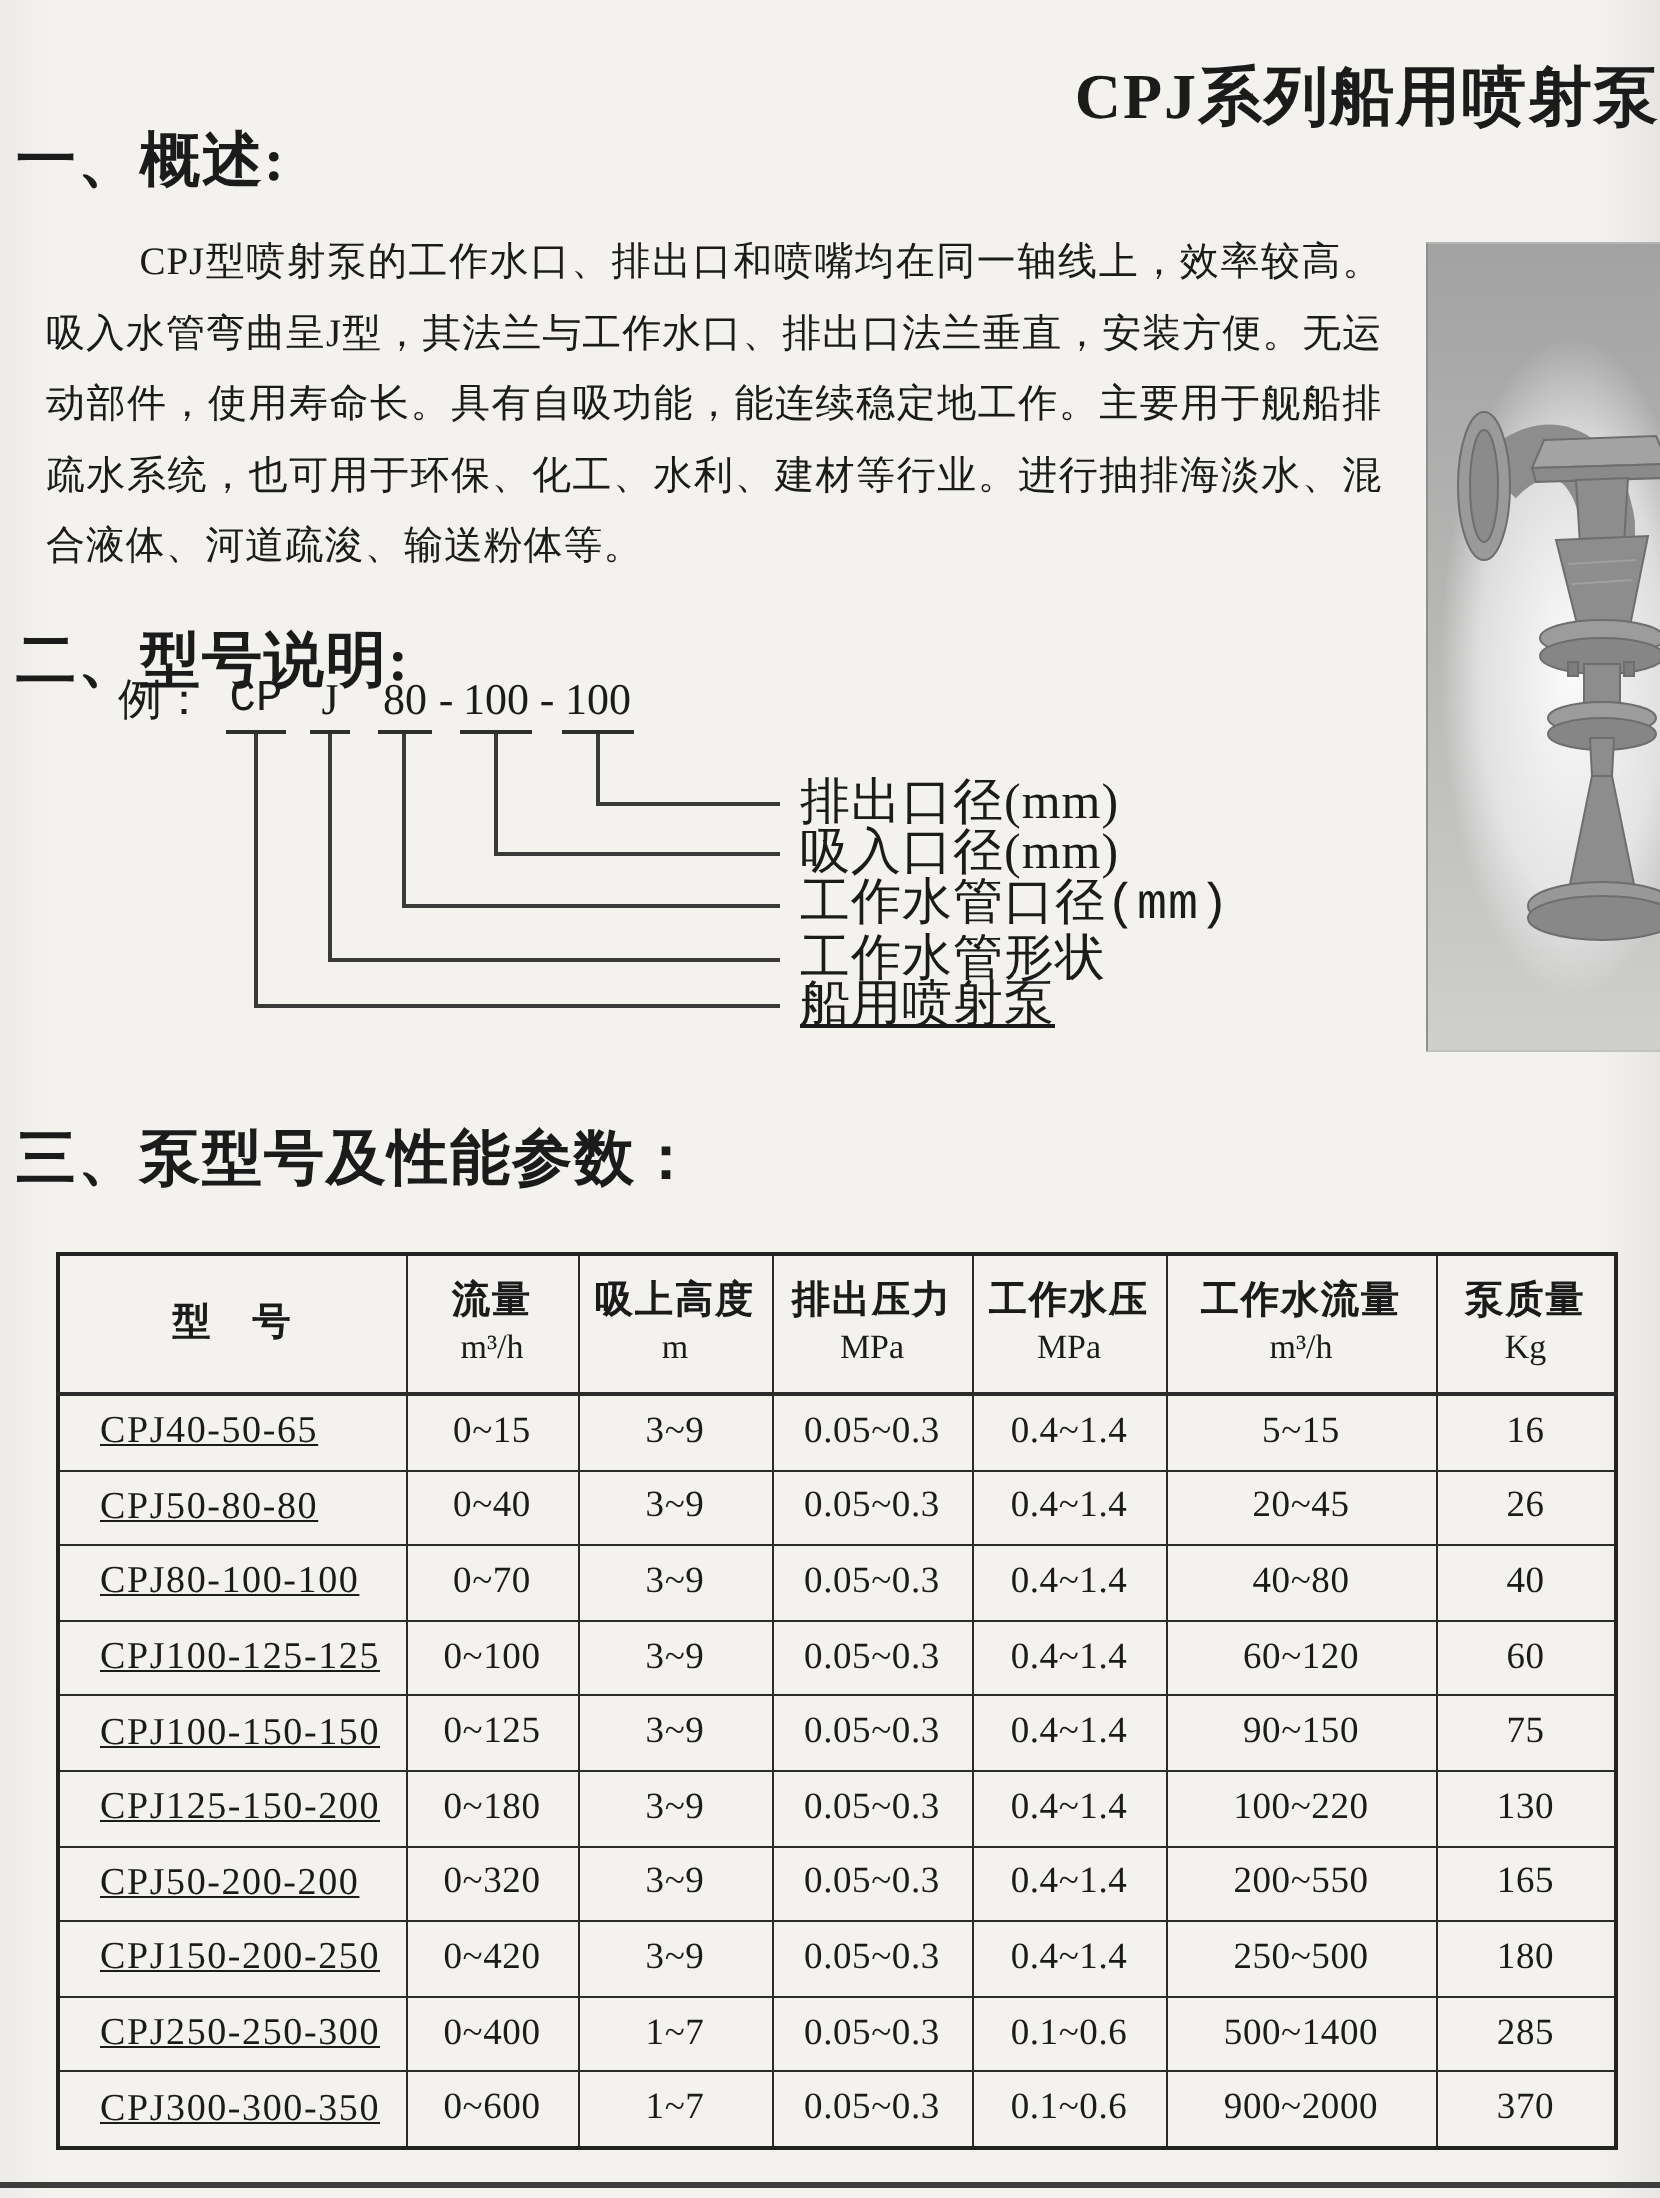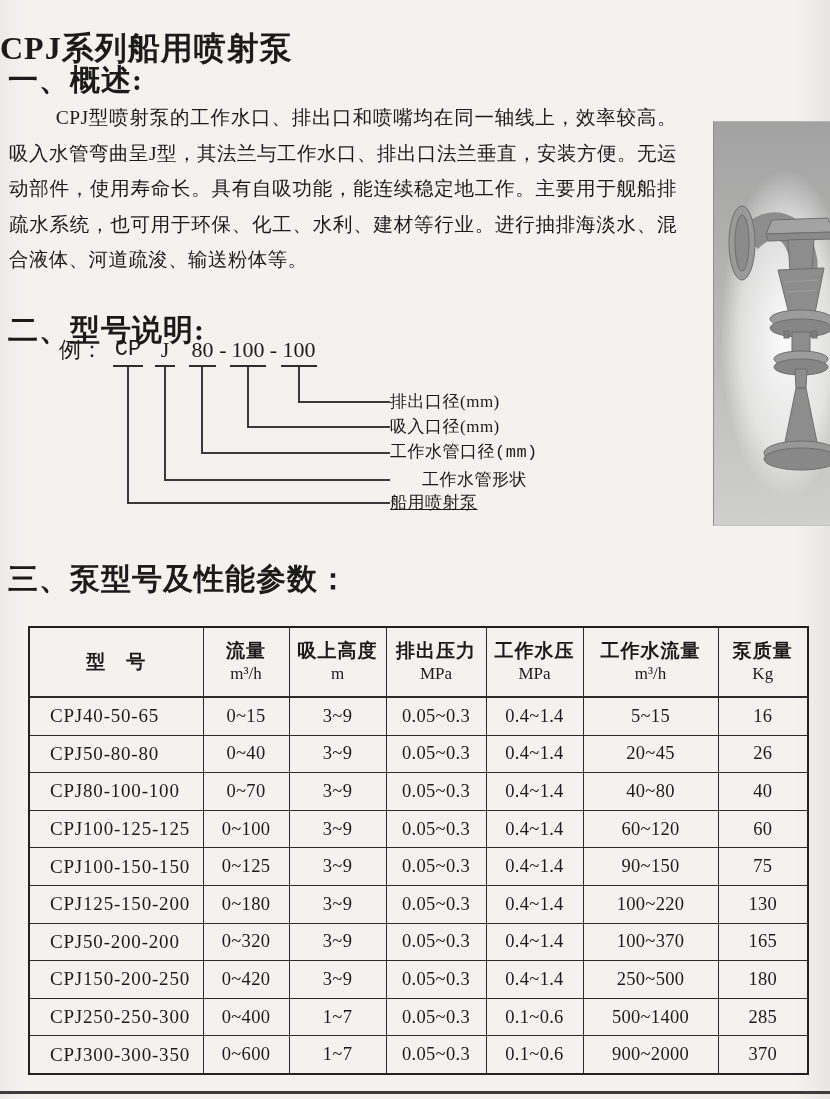--- a/index.html
+++ b/index.html
@@ -8,32 +8,32 @@
     position:relative;
     width:830px;height:1099px;
     margin:0;
     background:linear-gradient(90deg,#ecebe9 0,#f3f2ef 3%,#f3f2ef 96%,#e7e6e4 100%);
     font-family:"Liberation Serif","DejaVu Serif",serif;
     color:#1b1b1b;
     overflow:hidden;
   }
   .title{
     position:absolute;left:0;top:6px;width:100%;
-    text-align:left;font-size:32px;font-weight:bold;letter-spacing:1px;
+    text-align:right;font-size:32px;font-weight:bold;letter-spacing:1px;
   }
   .sec-heading{
     position:absolute;left:8px;
     font-size:30px;font-weight:bold;letter-spacing:1px;
   }
   .s1{top:60px;}
   .s2{top:310px;}
   .s3{top:559px;}
   .overview{
     position:absolute;left:5px;top:96px;width:668px;
-    margin:4px;font-size:19.5px;line-height:35.5px;letter-spacing:0.4px;
+    margin:18px;font-size:19.5px;line-height:35.5px;letter-spacing:0.4px;
     text-align:justify;text-indent:2.4em;
   }
   
   .pump-fig{
     position:absolute;left:673px;top:105px;width:135px;height:403px;
     border-left:1px solid #8f8f8f;border-top:1px solid #b5b5b3;
     border-right:1px solid #c2c2c0;border-bottom:1px solid #c2c2c0;
   }
   .pump-fig svg{display:block;width:100%;height:100%;}
   
@@ -46,43 +46,43 @@
   .seg{border-bottom:2px solid #2e2e2e;}
   .seg-cp{left:58px;width:30px;font-family:Liberation Mono, monospace;}
   .seg-j{left:100px;width:20px;}
   .seg-80{left:134px;width:27px;}
   .dash1{left:161px;width:14px;}
   .seg-100a{left:175px;width:36px;}
   .dash2{left:211px;width:15px;}
   .seg-100b{left:226px;width:36px;}
   .diagram svg.lines{position:absolute;left:0;top:0;pointer-events:none;}
   .callout{
-    position:absolute;left:335px;height:24px;line-height:24px;
-    font-size:17px;white-space:nowrap;letter-spacing:0.5px;
-  }
-  .c0{top:58px;}.c1{top:83px;}.c2{top:109px;font-family:Liberation Mono, monospace;}.c3{top:136px;margin-left:32px;}.c4{top:159px;text-decoration:underline;}
+    position:absolute;left:345px;height:24px;line-height:24px;
+    font-size:25px;white-space:nowrap;letter-spacing:0.5px;
+  }
+  .c0{top:58px;}.c1{top:83px;}.c2{top:109px;font-family:Liberation Mono, monospace;}.c3{top:136px;}.c4{top:159px;text-decoration:underline;}
   
   table.perf{
     position:absolute;left:28px;top:578px;width:779px;
     border-collapse:collapse;table-layout:fixed;
     border:2.5px solid #222;
     margin-top:48px;
   }
   table.perf th,table.perf td{
     border:1.5px solid #2b2b2b;padding:0;
     font-family:"Liberation Serif","DejaVu Serif",serif;
   }
   table.perf thead th{height:68px;vertical-align:middle;border-bottom-width:2.5px;}
   .hname{font-size:19px;font-weight:bold;letter-spacing:1px;line-height:24px;}
   .hunit{font-size:17px;font-weight:normal;line-height:22px;}
   table.perf tbody td{
     height:36.6px;text-align:center;font-size:18.5px;letter-spacing:0.3px;
   }
   table.perf tbody td.model{
-    text-align:left;padding-left:20px;font-size:19px;letter-spacing:0.8px;
+    text-align:left;padding-left:20px;font-size:19px;letter-spacing:0.8px;text-decoration:underline;
   }
   .bottom-rule{
     position:absolute;left:0;top:1091px;width:830px;height:3px;background:#3d3d3d;
   }
 </style>
 </head>
 <body>
 
 <div class="page">
 
@@ -268,21 +268,21 @@
           <td>0.4~1.4</td>
           <td>100~220</td>
           <td>130</td>
         </tr>
         <tr>
           <td class="model">CPJ50-200-200</td>
           <td>0~320</td>
           <td>3~9</td>
           <td>0.05~0.3</td>
           <td>0.4~1.4</td>
-          <td>100~370</td>
+          <td>200~550</td>
           <td>165</td>
         </tr>
         <tr>
           <td class="model">CPJ150-200-250</td>
           <td>0~420</td>
           <td>3~9</td>
           <td>0.05~0.3</td>
           <td>0.4~1.4</td>
           <td>250~500</td>
           <td>180</td>

